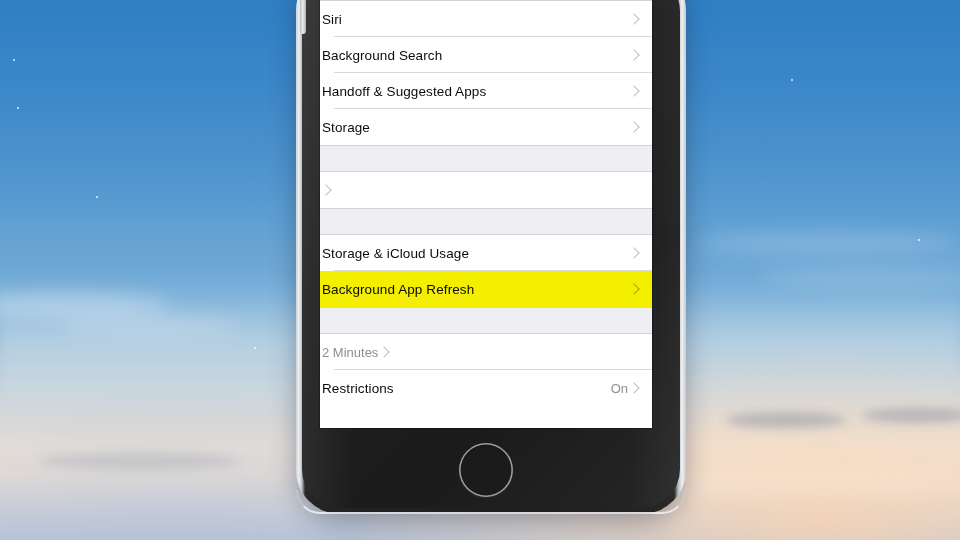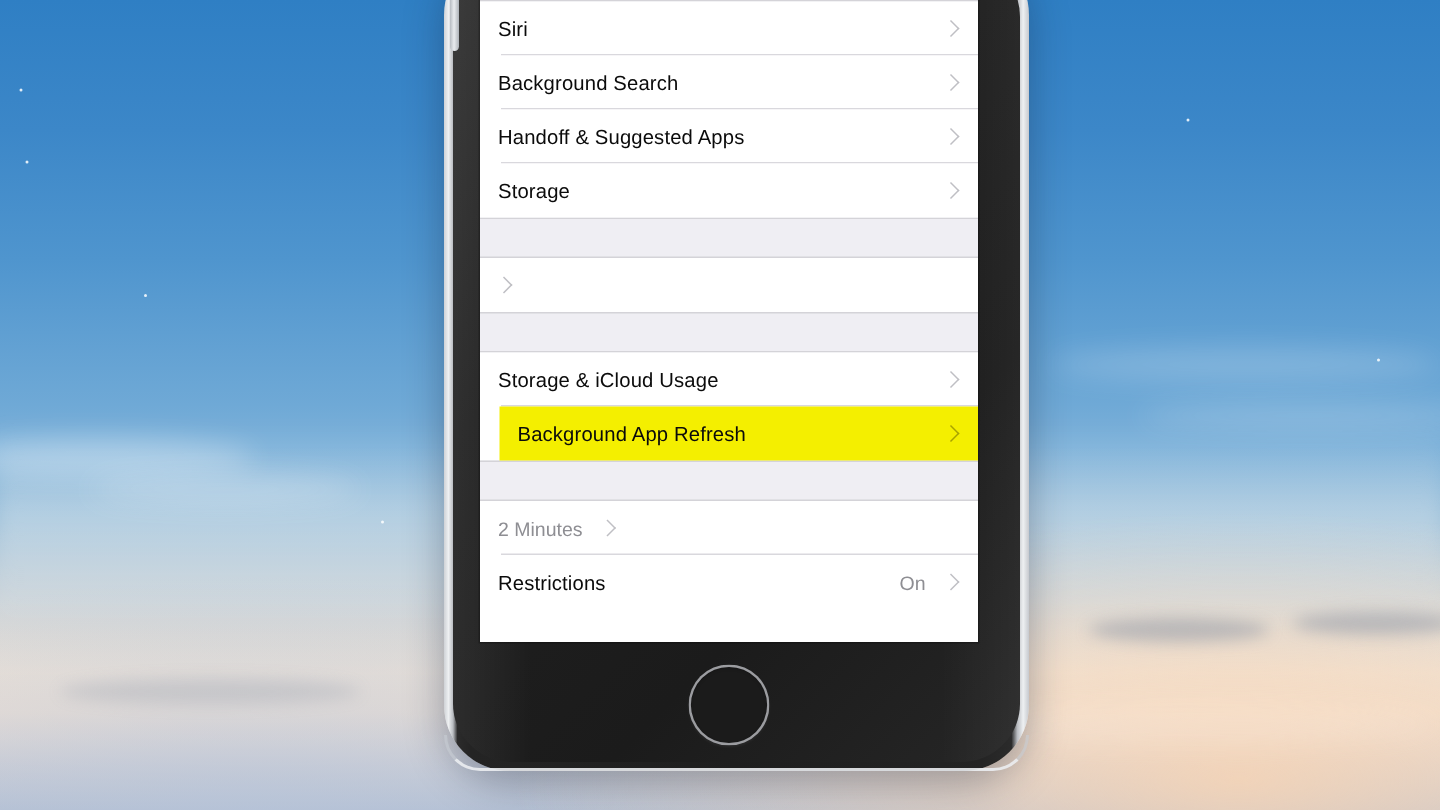--- a/index.html
+++ b/index.html
@@ -110,39 +110,39 @@
     border-top:1px solid #d4d3d8;
     border-bottom:1px solid #d4d3d8;
   }
   .gap.first { border-top:none; }
   .row {
     position:relative;
     height:36px;
     background:#ffffff;
     display:flex;
     align-items:center;
-    padding-left:12px;
+    padding-left:2px;
     padding-right:10px;
   }
-  .row.highlight { background:#f4ef00;margin-left:13px; }
+  .row.highlight { background:#f4ef00; }
   .row .sep {
     position:absolute; left:14px; right:0; bottom:0;
     height:1px; background:#d9d8dd;
   }
   .row-label {
     flex:1 1 auto;
     font-size:13.5px;
     letter-spacing:0.1px;
     color:#0b0b0b;
     white-space:nowrap;
   }
   .row-value {
     font-size:13px;
     color:#8e8e93;
-    margin-right:13px;
+    margin-right:2px;
     white-space:nowrap;
   }
   .chev {
     width:8px; height:8px;
     border-right:1.6px solid #bfbfc4;
     border-top:1.6px solid #bfbfc4;
     transform:rotate(45deg);
     flex:0 0 auto;
     margin-right:4px;
   }

